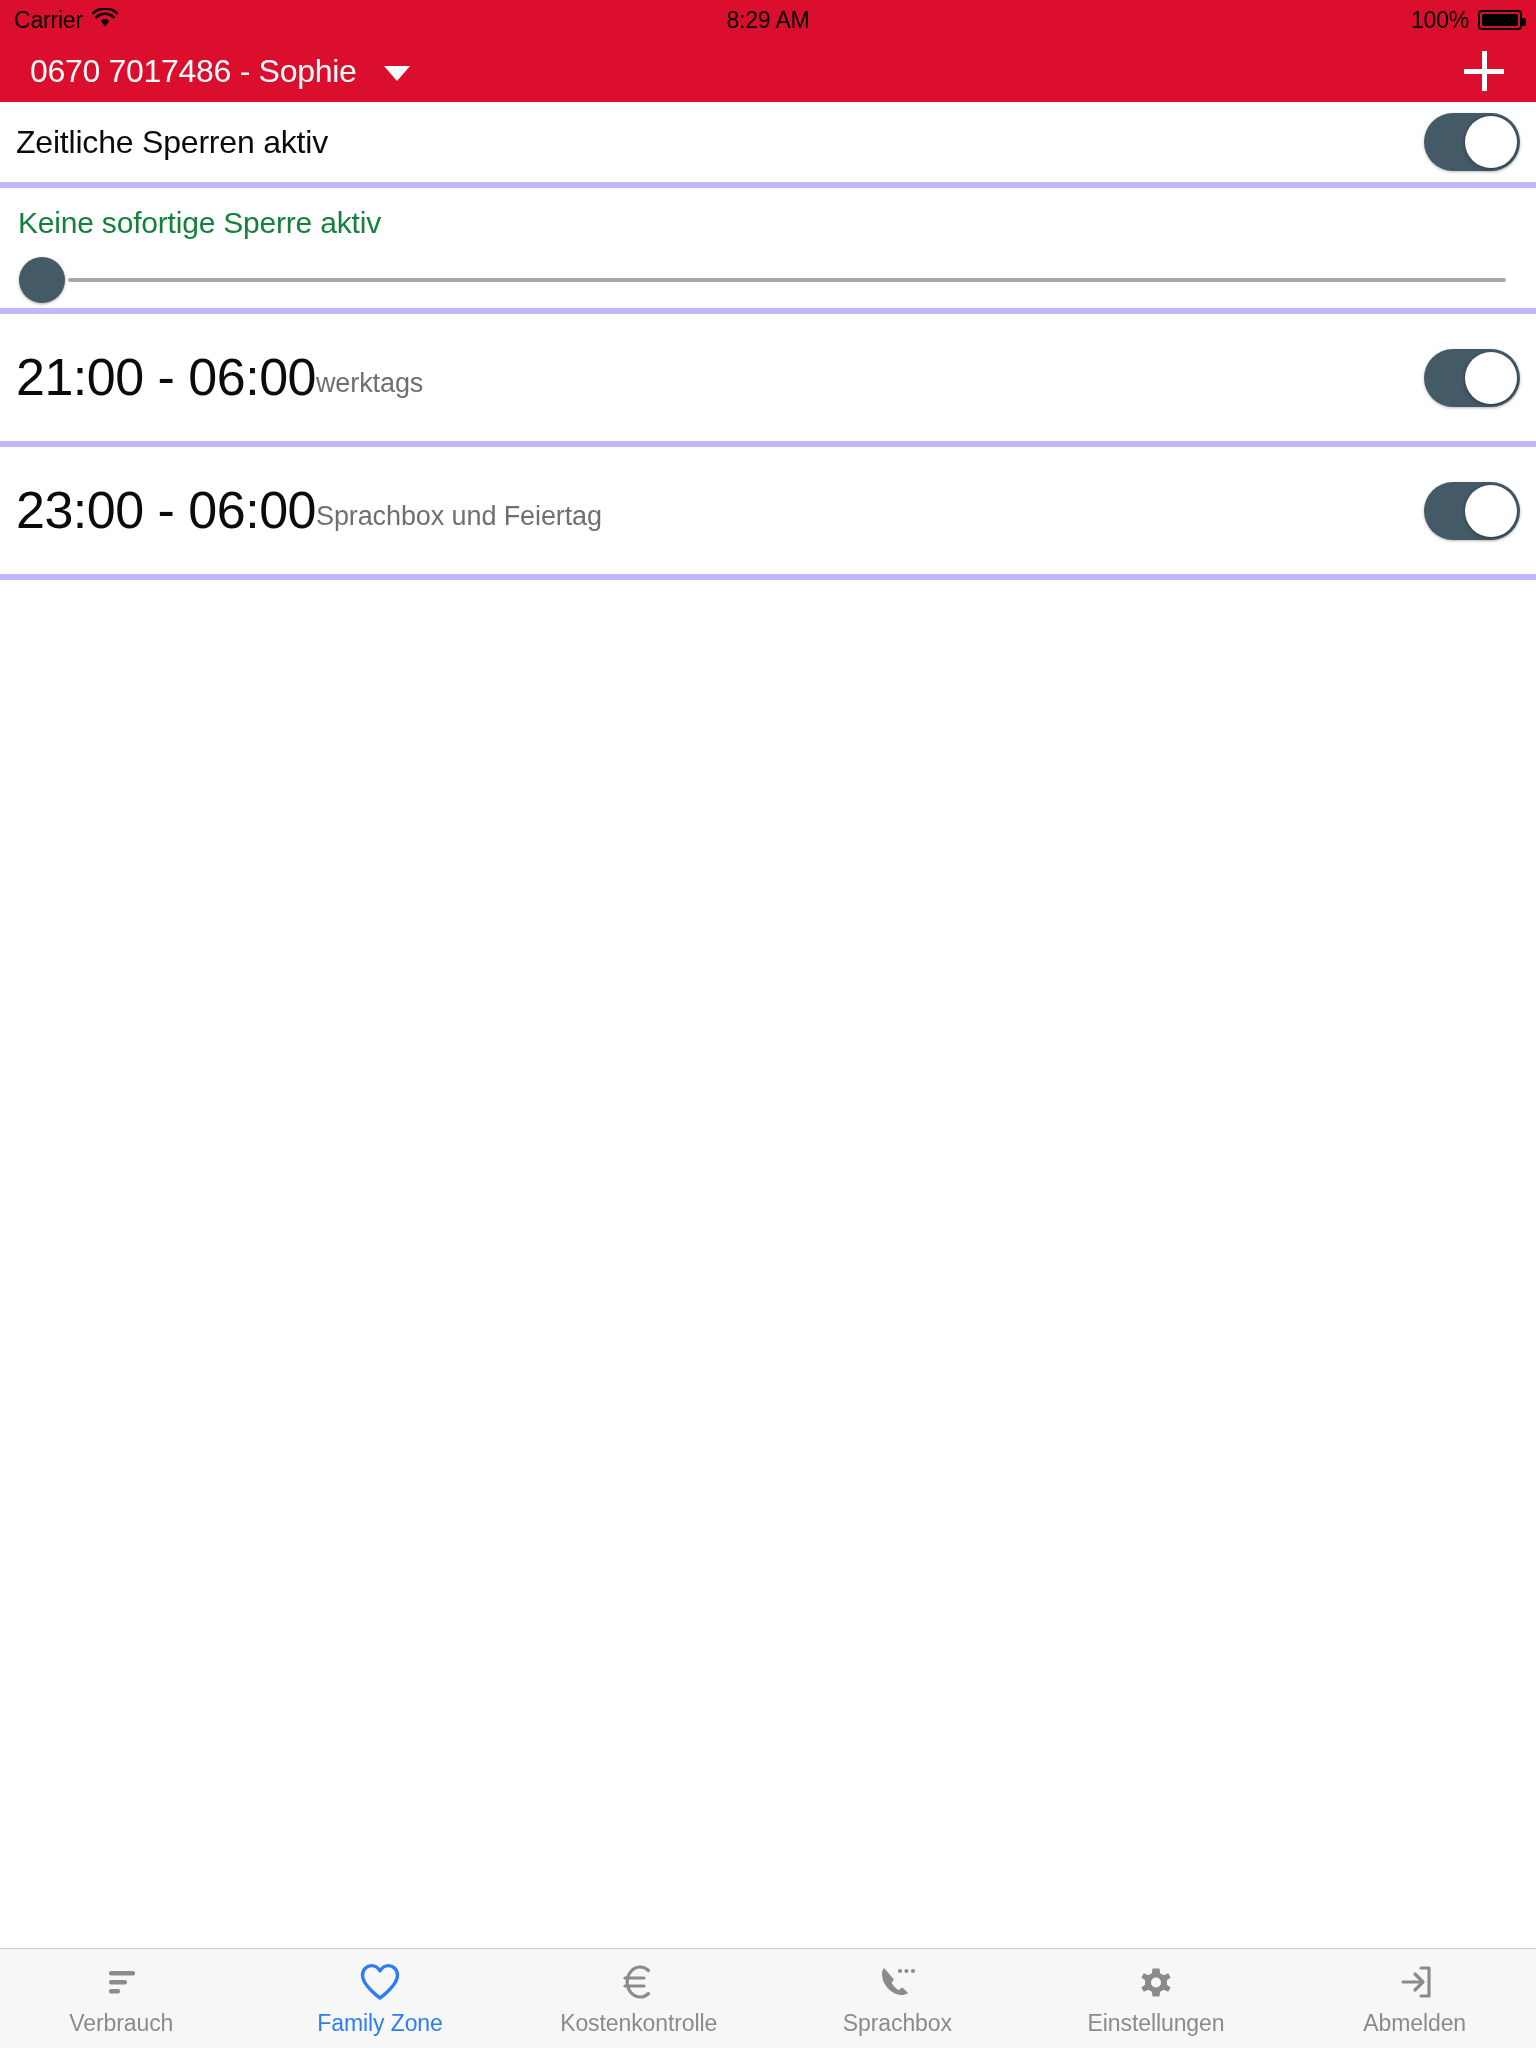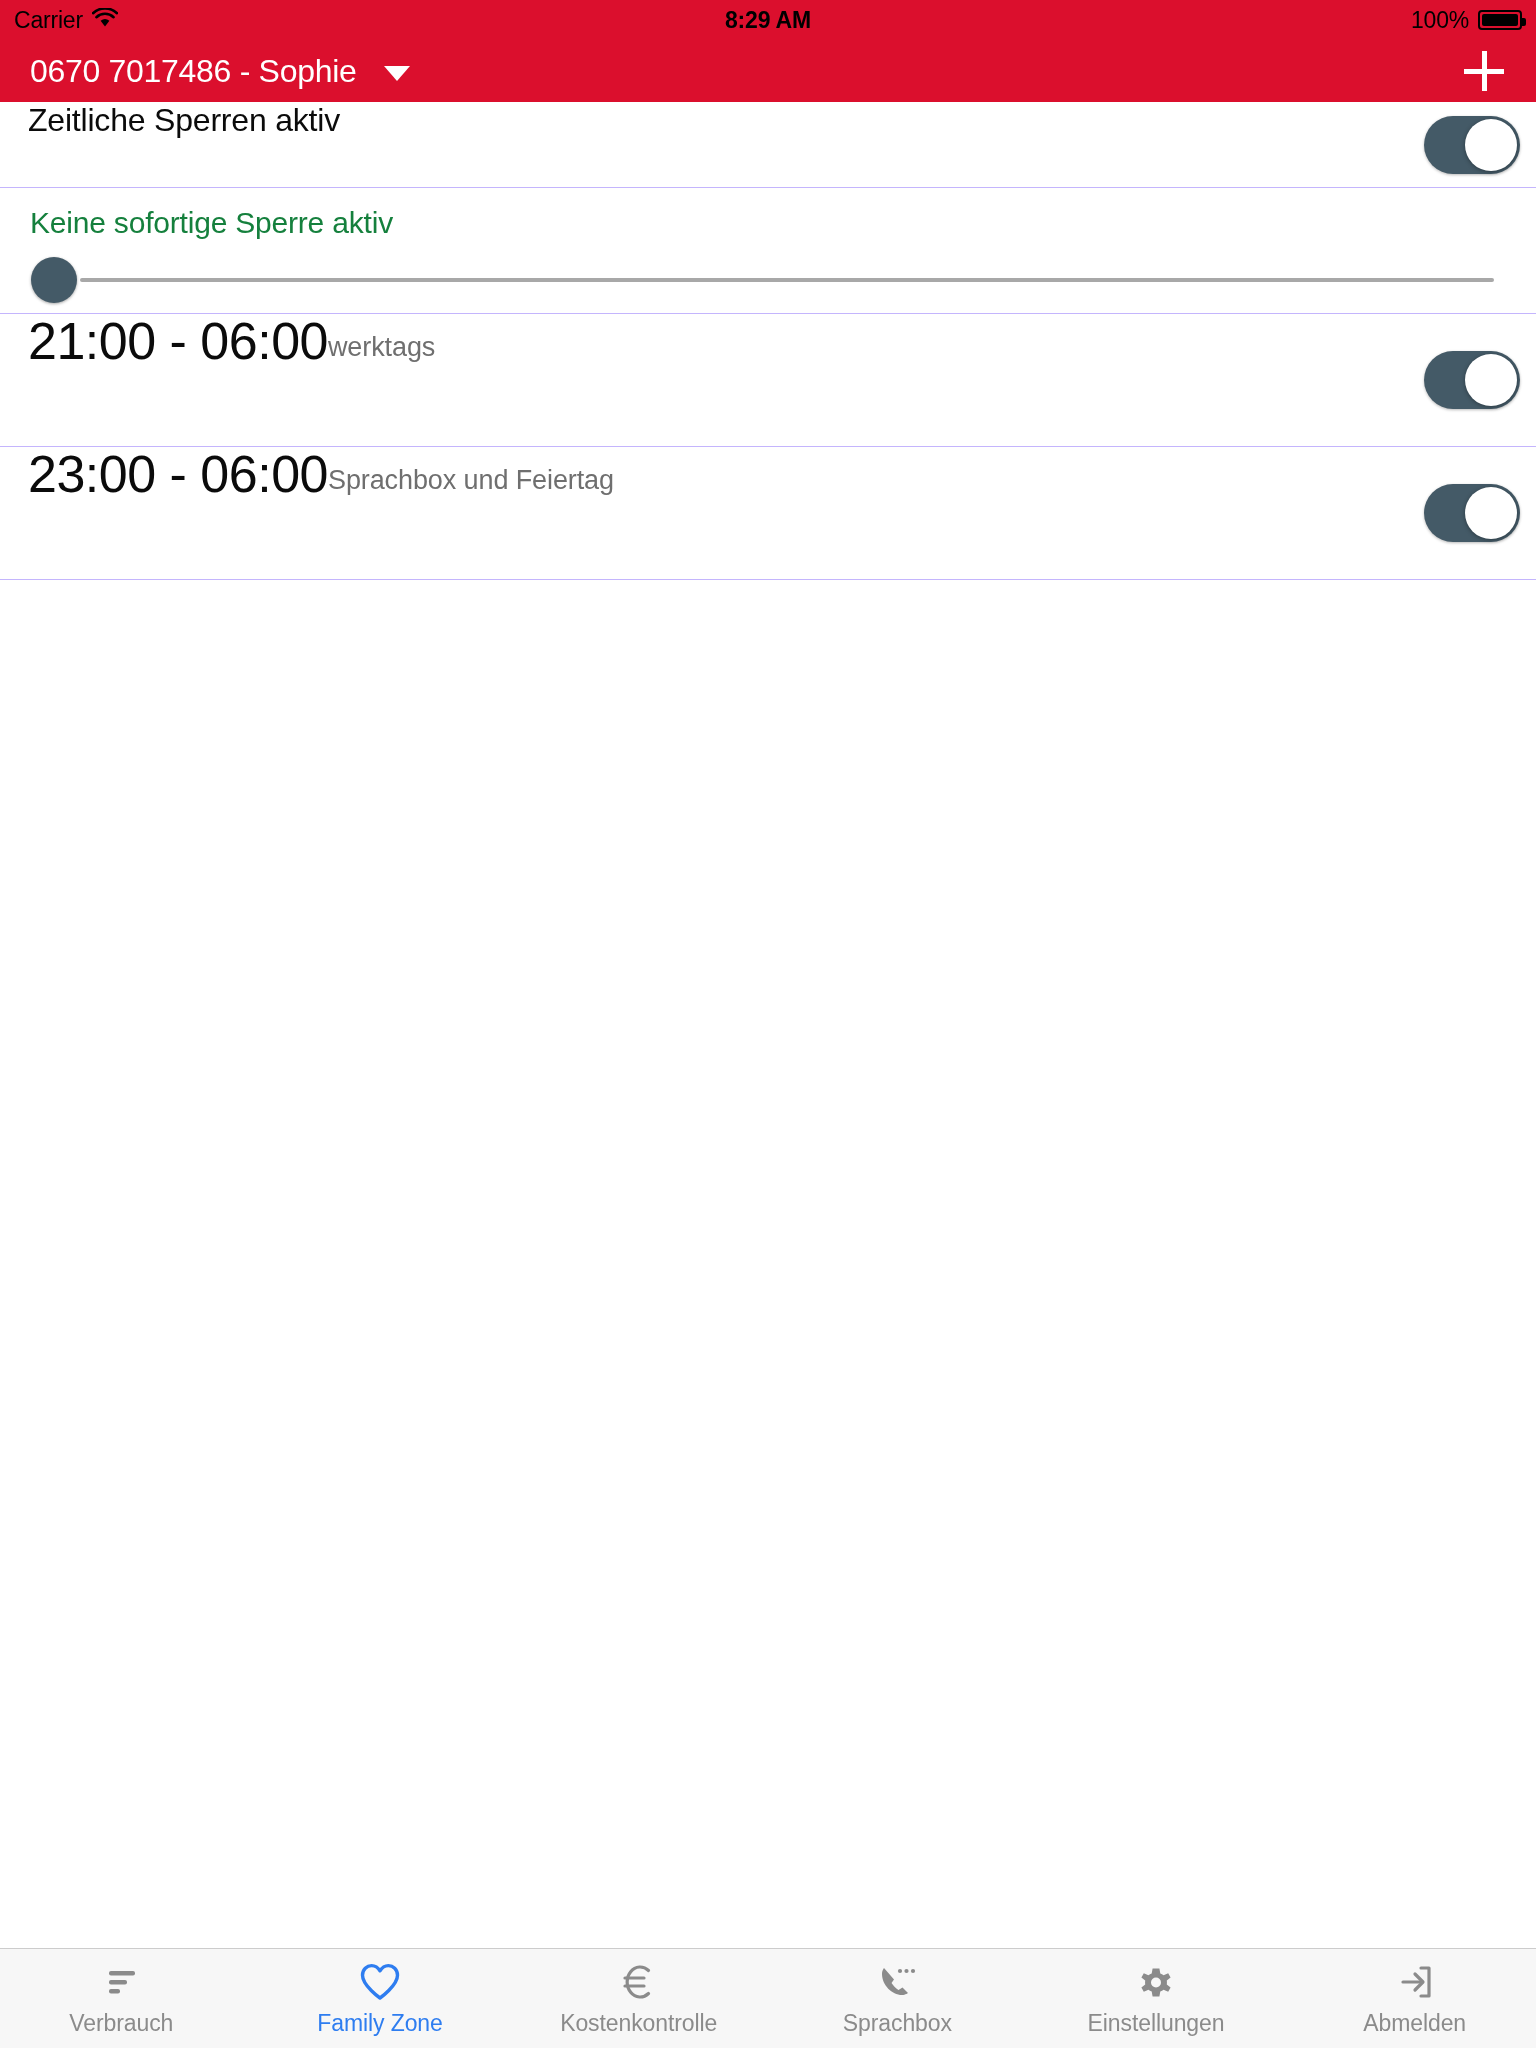--- a/index.html
+++ b/index.html
@@ -21,21 +21,21 @@
     color:#000;
   }
   .sb-left{
     position:absolute; left:14px; top:0; height:40px;
     display:flex; align-items:center; gap:9px;
   }
   .sb-carrier{ font-size:23px; letter-spacing:-0.2px; }
   .sb-center{
     position:absolute; left:0; right:0; top:0; height:40px;
     display:flex; align-items:center; justify-content:center;
-    font-size:23px; font-weight:bold; letter-spacing:-0.2px;
+    font-size:23px; font-weight:normal; letter-spacing:-0.2px;
   }
   .sb-right{
     position:absolute; right:14px; top:0; height:40px;
     display:flex; align-items:center; gap:9px;
   }
   .sb-battery-pct{ font-size:23px; letter-spacing:-0.2px; }
   .batt{
     position:relative; width:44px; height:20px;
     border:2px solid #000; border-radius:4px;
   }
@@ -86,24 +86,24 @@
   .plus-btn:after{ top:50%; left:6px; height:5px; width:40px; margin-top:-2.5px; }
 
   
   .content{
     background:#ffffff;
     height:1846px;
     overflow:hidden;
   }
   .row{
     position:relative;
-    padding:0 28px;
-    display:flex;
-    align-items:flex-start;
-    border-bottom:1px solid #c4b5fd;
+    padding:0 16px;
+    display:flex;
+    align-items:center;
+    border-bottom:6px solid #c4b5fd;
   }
   .row-toggle-1{ height:86px; }
   .row-slider{ height:126px; display:block; padding-top:0; }
   .row-time{ height:133px; }
 
   .row-label{
     font-size:32px;
     color:#0b0b0b;
     letter-spacing:-0.2px;
   }

